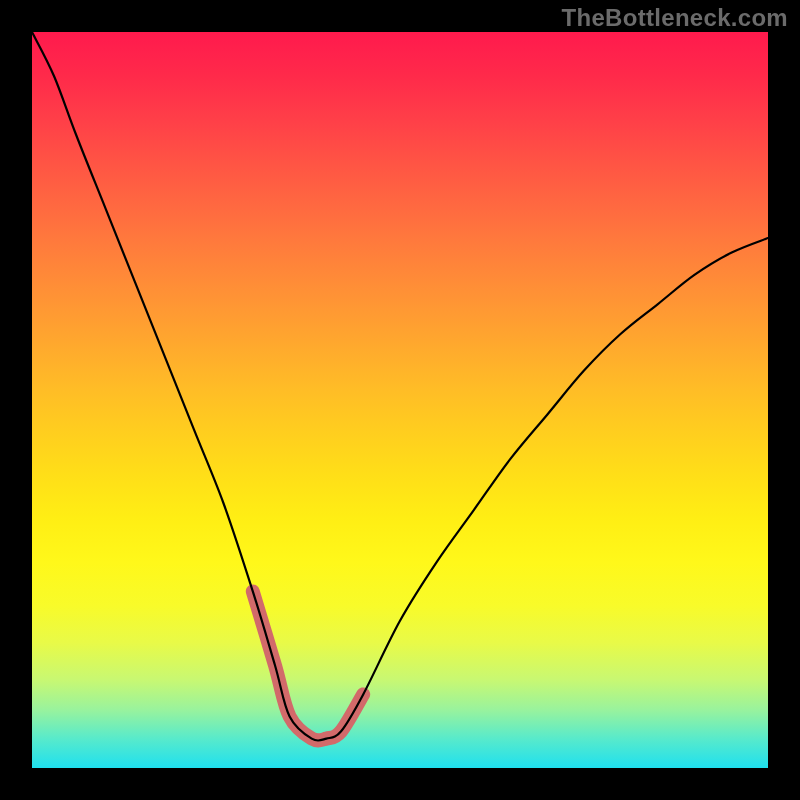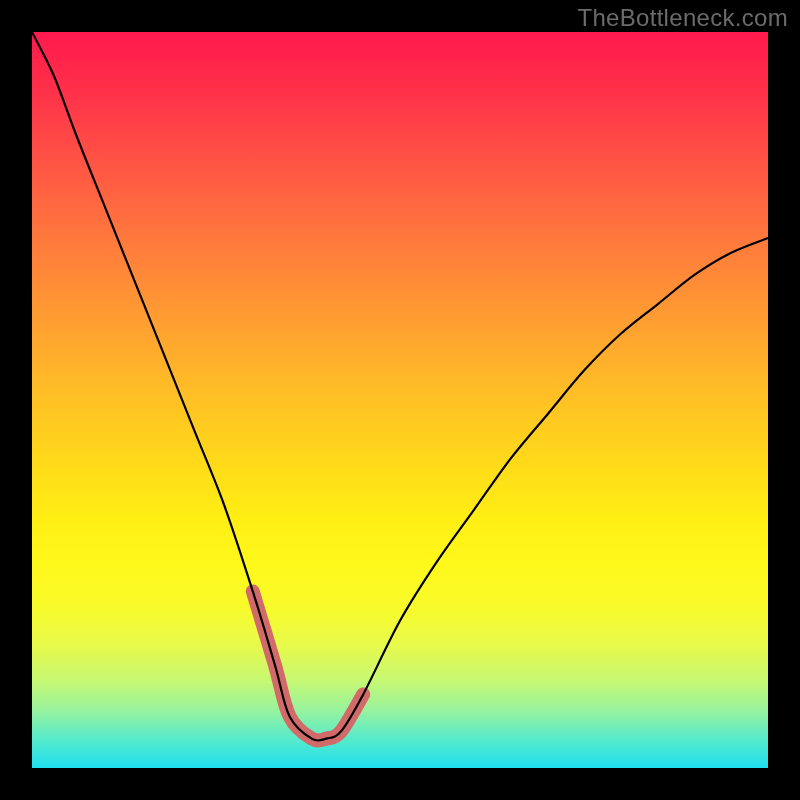--- a/index.html
+++ b/index.html
@@ -37,21 +37,21 @@
       #58eacb 96%,
       #1fe0ef 100%
     );
   }
   .watermark {
     position: absolute;
     top: 4px;
     right: 12px;
     font-family: Arial, Helvetica, sans-serif;
     font-size: 24px;
-    font-weight: 400;
+    font-weight: 700;
     color: #6b6b6b;
     letter-spacing: 0.3px;
   }
   svg.plot {
     position: absolute;
     left: 0; top: 0;
     width: 736px; height: 736px;
     overflow: visible;
   }
   .curve {

